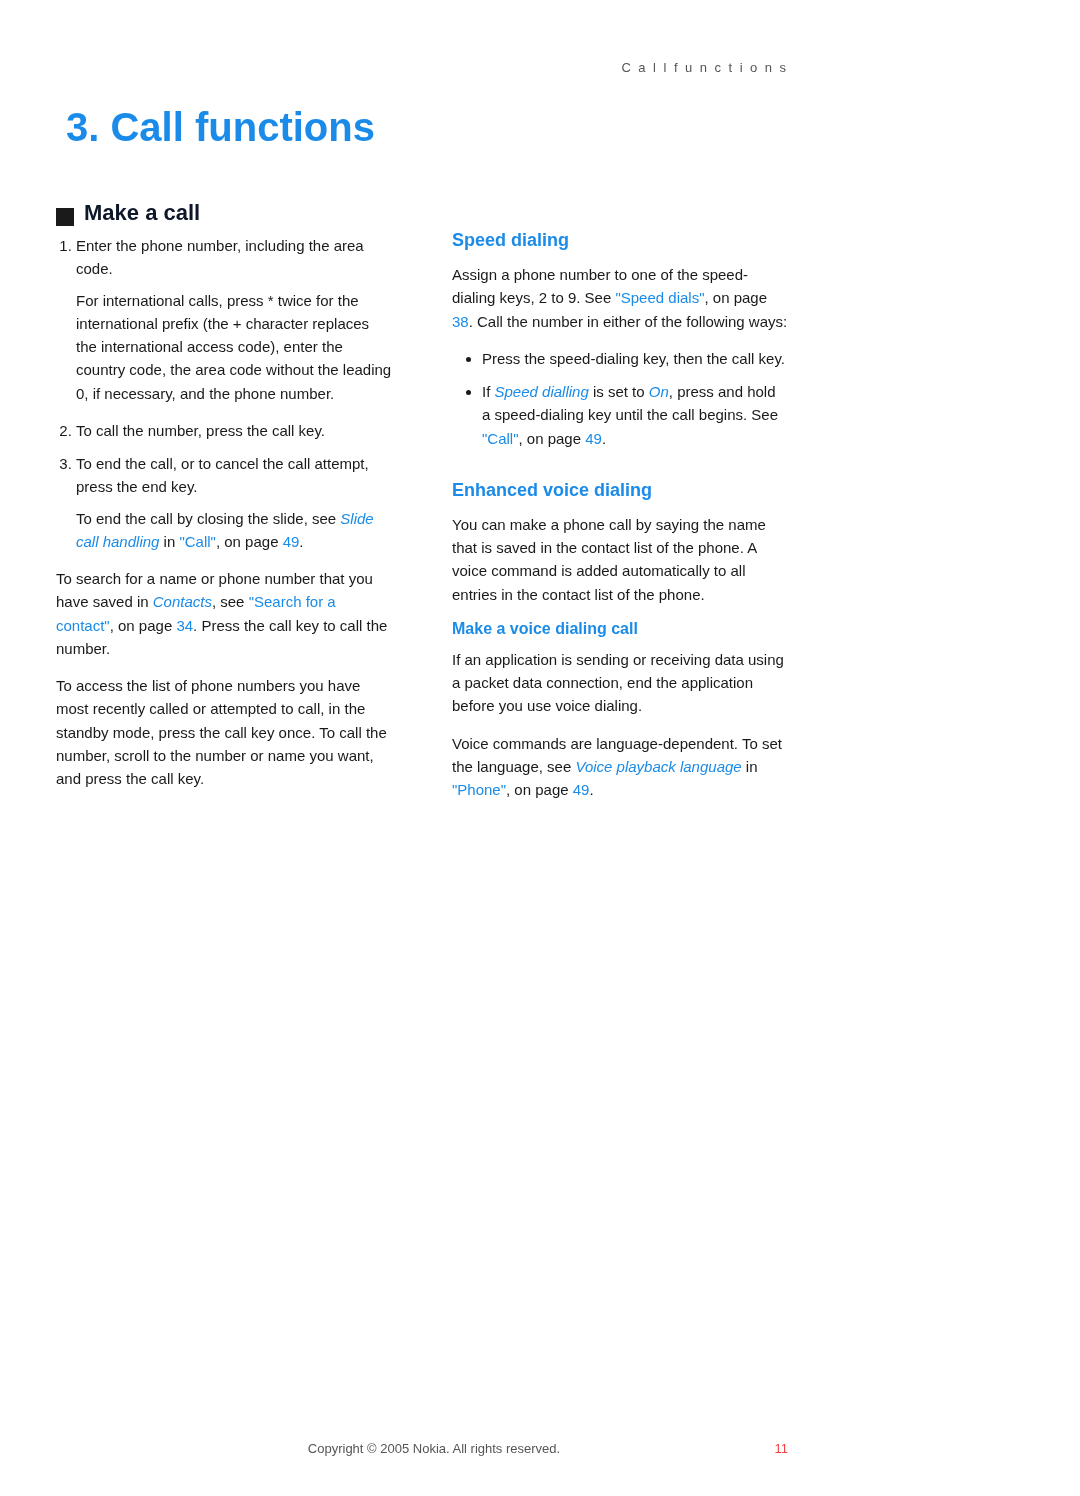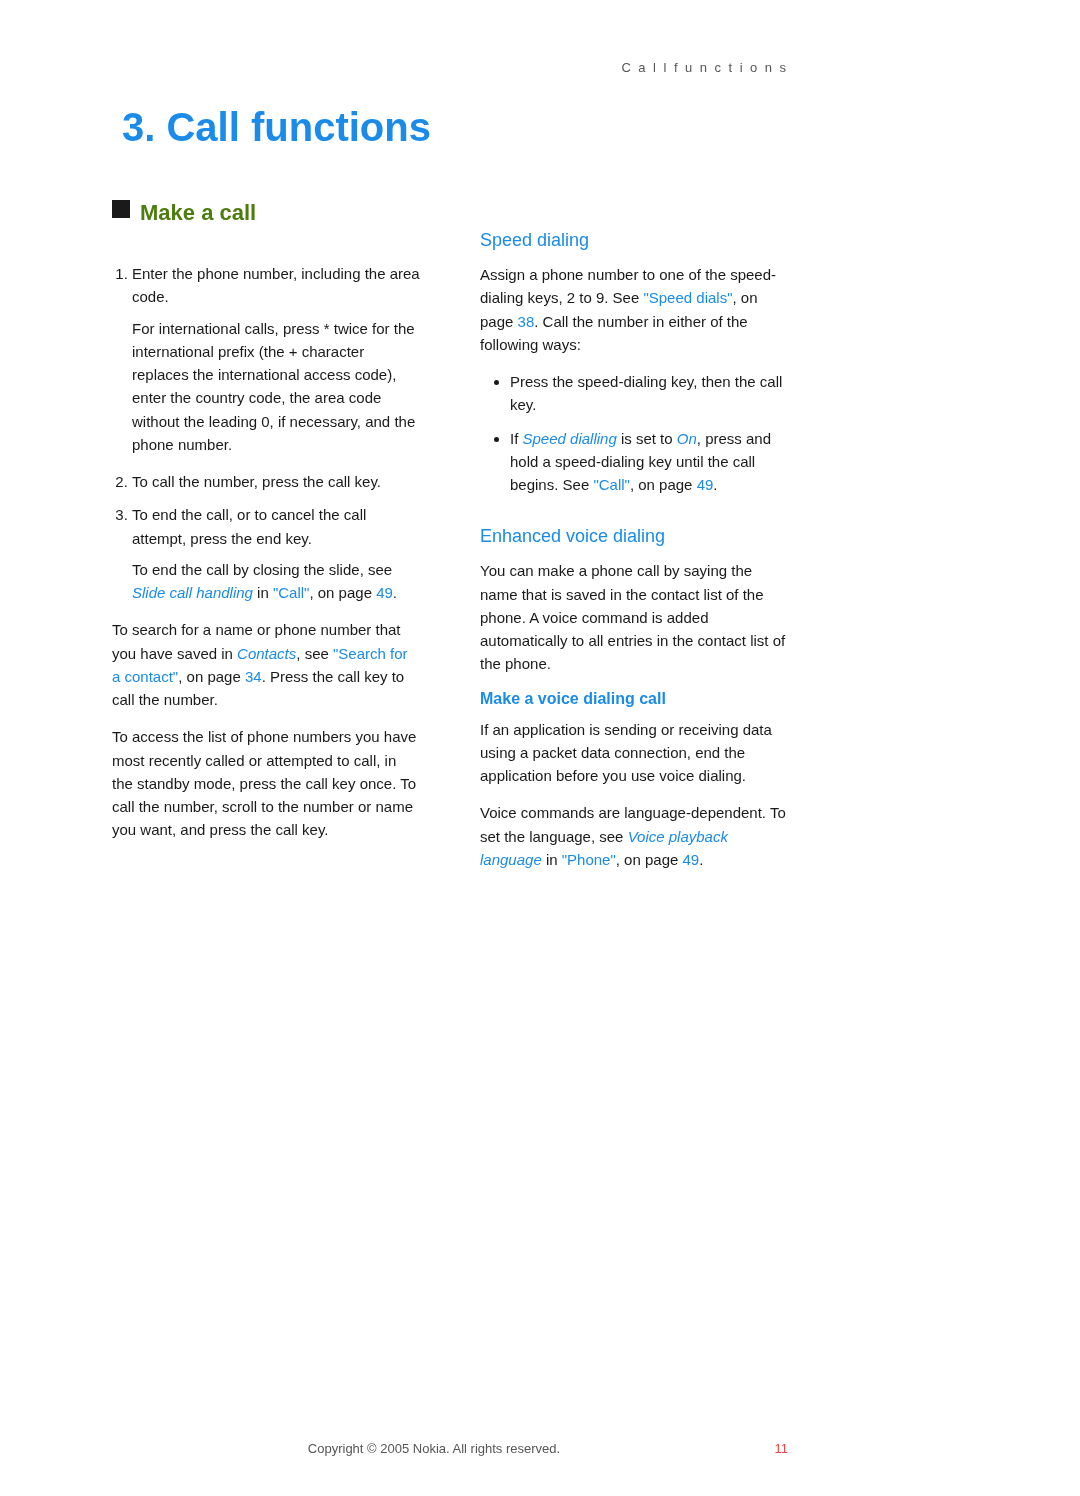--- a/index.html
+++ b/index.html
@@ -14,21 +14,21 @@
       font-size: 15px;
       color: #1a1a1a;
       width: 1080px;
       min-height: 1496px;
       position: relative;
     }
 
     .page-container {
       width: 868px;
       min-height: 1496px;
-      padding: 60px 80px 80px 112px;
+      padding: 60px 80px 80px 56px;
       position: relative;
     }
 
     .header-section {
       text-align: right;
       margin-bottom: 30px;
       letter-spacing: 0.15em;
       color: #555;
       font-size: 13px;
     }
@@ -53,38 +53,38 @@
     }
 
     .right-column {
       flex: 1;
       max-width: 430px;
     }
 
     .section-heading {
       font-size: 22px;
       font-weight: bold;
-      color: #4d7c0f;
-      margin-bottom: 36px;
+      color: #0f172a;
+      margin-bottom: 8px;
       display: flex;
-      align-items: flex-start;
+      align-items: flex-end;
       gap: 10px;
     }
 
     .section-heading-square {
       display: inline-block;
       width: 18px;
       height: 18px;
       background-color: #1a1a1a;
       flex-shrink: 0;
     }
 
     .subsection-heading {
       font-size: 18px;
-      font-weight: normal;
+      font-weight: bold;
       color: #1a8be8;
       margin-bottom: 12px;
       margin-top: 30px;
     }
 
     .subsubsection-heading {
       font-size: 16px;
       font-weight: bold;
       color: #1a8be8;
       margin-bottom: 10px;

